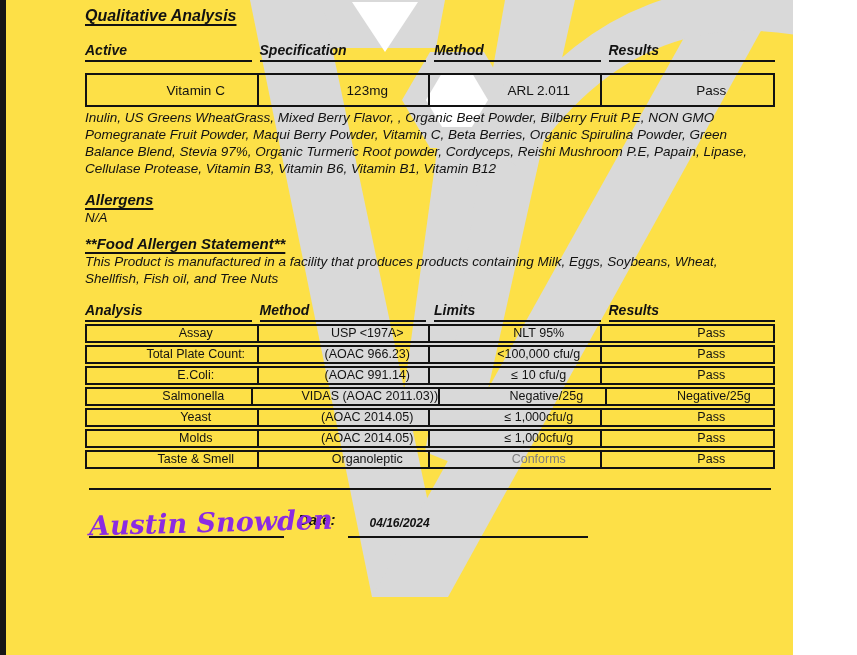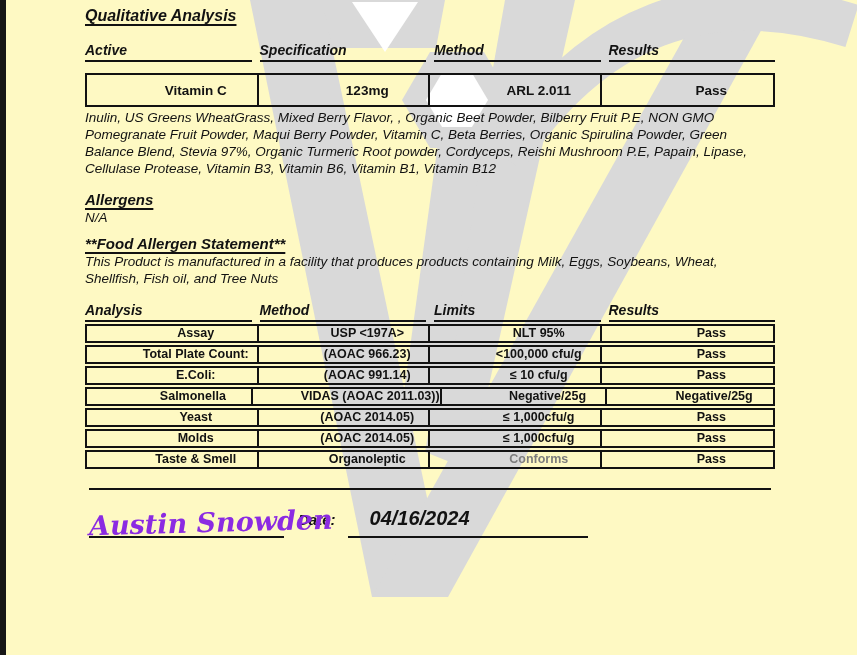--- a/index.html
+++ b/index.html
@@ -6,22 +6,22 @@
   :root{
     --wm:#d9d9d9;
     --ink:#121212;
     --muted:#7d7d7d;
     --edge:#161616;
     --sig:#8b2be2;
   }
   html,body{margin:0;padding:0;background:#ffffff;}
   .page{
     position:relative;
-    width:857px;height:655px;
-    background:#fef9c3;
+    width:793px;height:655px;
+    background:#fde047;
     overflow:hidden;
     font-family:"Liberation Sans", sans-serif;
     color:var(--ink);
   }
   .edge-strip{
     position:absolute;left:0;top:0;width:6px;height:655px;
     background:var(--edge);
   }
   .watermark{
     position:absolute;left:0;top:0;width:857px;height:655px;
@@ -63,21 +63,21 @@
     padding-bottom:1px;
   }
   .trow{
     display:grid;
     grid-template-columns:1fr 1fr 1fr 1fr;
     border:2px solid var(--ink);
     background:transparent;
   }
   .trow .tc{
     display:flex;align-items:center;justify-content:center;
-    font-weight:bold;
+    font-weight:normal;
     white-space:nowrap;
     padding-left:48px;
   }
   .trow .tc:not(:last-child){border-right:2px solid var(--ink);}
   .actives-row{height:30px;margin-top:11px;}
   .actives-row .tc{font-size:13.5px;}
   .analysis-table{margin-top:2px;}
   .analysis-table .trow{height:15px;margin-bottom:2px;}
   .analysis-table .trow:last-child{margin-bottom:0;}
   .analysis-table .tc{font-size:12.5px;line-height:15px;}
@@ -127,21 +127,21 @@
     white-space:nowrap;
   }
   .date-line{
     width:240px;
     margin-left:12px;
     border-bottom:2px solid var(--ink);
     height:34px;
     display:flex;align-items:flex-end;
   }
   .date-value{
-    font-size:20px;font-weight:bold;font-style:italic;
+    font-size:12px;font-weight:bold;font-style:italic;
     padding:0 0 6px 22px;
     white-space:nowrap;
   }
 </style>
 </head>
 <body>
 
 <div class="page">
 
   <div class="edge-strip"></div>

